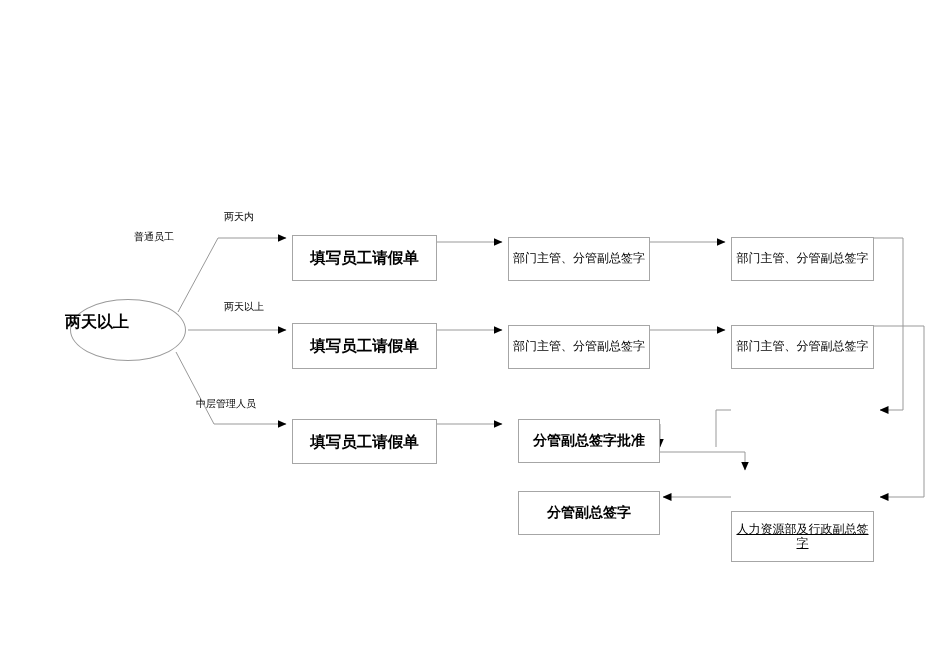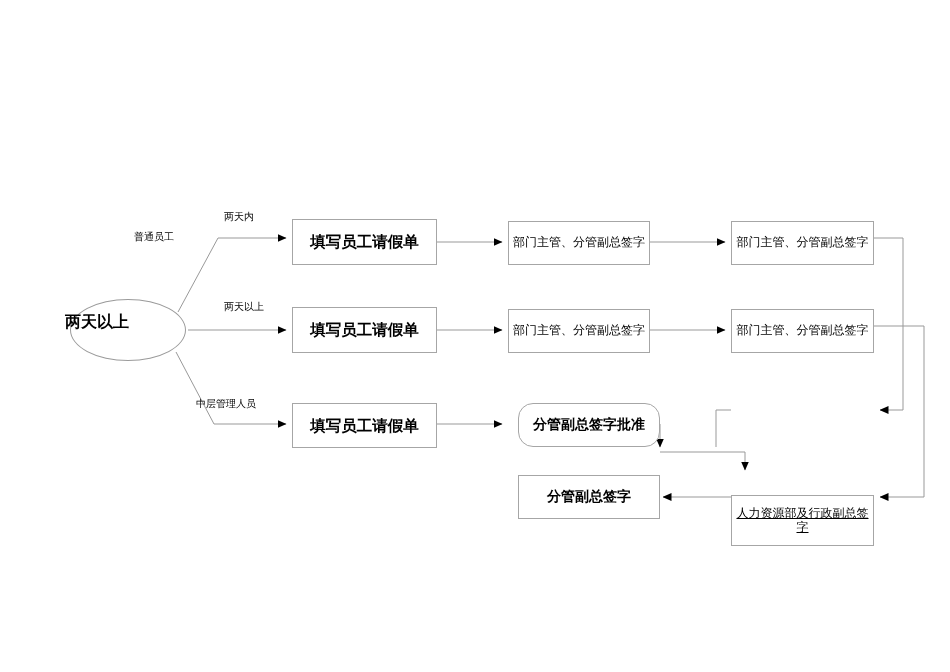--- a/index.html
+++ b/index.html
@@ -41,20 +41,21 @@
     position: absolute;
     box-sizing: border-box;
     border: 1px solid #a6a6a6;
     background: #ffffff;
     display: flex;
     align-items: center;
     justify-content: center;
     text-align: center;
     line-height: 1.15;
     padding: 0 4px;
+    margin-top: 16px;
   }
   .node-label {
     display: block;
     width: 100%;
   }
   
   .node.strong .node-label {
     font-family: "Liberation Sans", "DejaVu Sans", sans-serif;
     font-weight: bold;
     font-size: 15.5px;
@@ -162,21 +163,21 @@
     <span class="node-label">部门主管、分管副总签字</span>
   </div>
   <div class="node plain" style="left:731px; top:309px; width:143px; height:44px;">
     <span class="node-label">部门主管、分管副总签字</span>
   </div>
 
 
   <div class="node strong" style="left:292px; top:403px; width:145px; height:45px;">
     <span class="node-label">填写员工请假单</span>
   </div>
-  <div class="node plain-bold" style="left:518px; top:403px; width:142px; height:44px;border-radius:15px;">
+  <div class="node plain-bold" style="left:518px; top:403px; width:142px; height:44px;">
     <span class="node-label">分管副总签字批准</span>
   </div>
 
   <div class="node plain" style="left:731px; top:495px; width:143px; height:51px;text-decoration:underline;">
     <span class="node-label">人力资源部及行政副总签字</span>
   </div>
   <div class="node plain-bold" style="left:518px; top:475px; width:142px; height:44px;">
     <span class="node-label">分管副总签字</span>
   </div>
 

